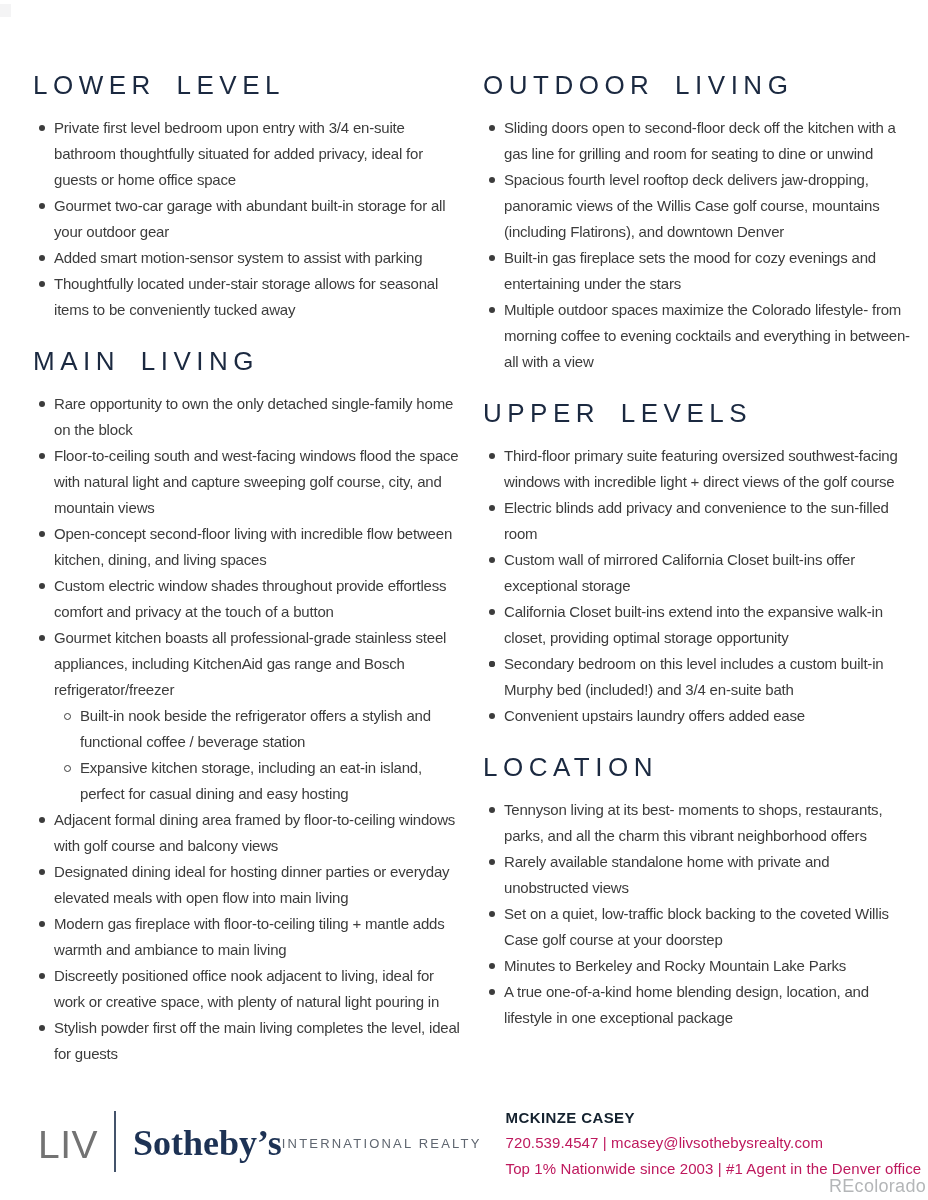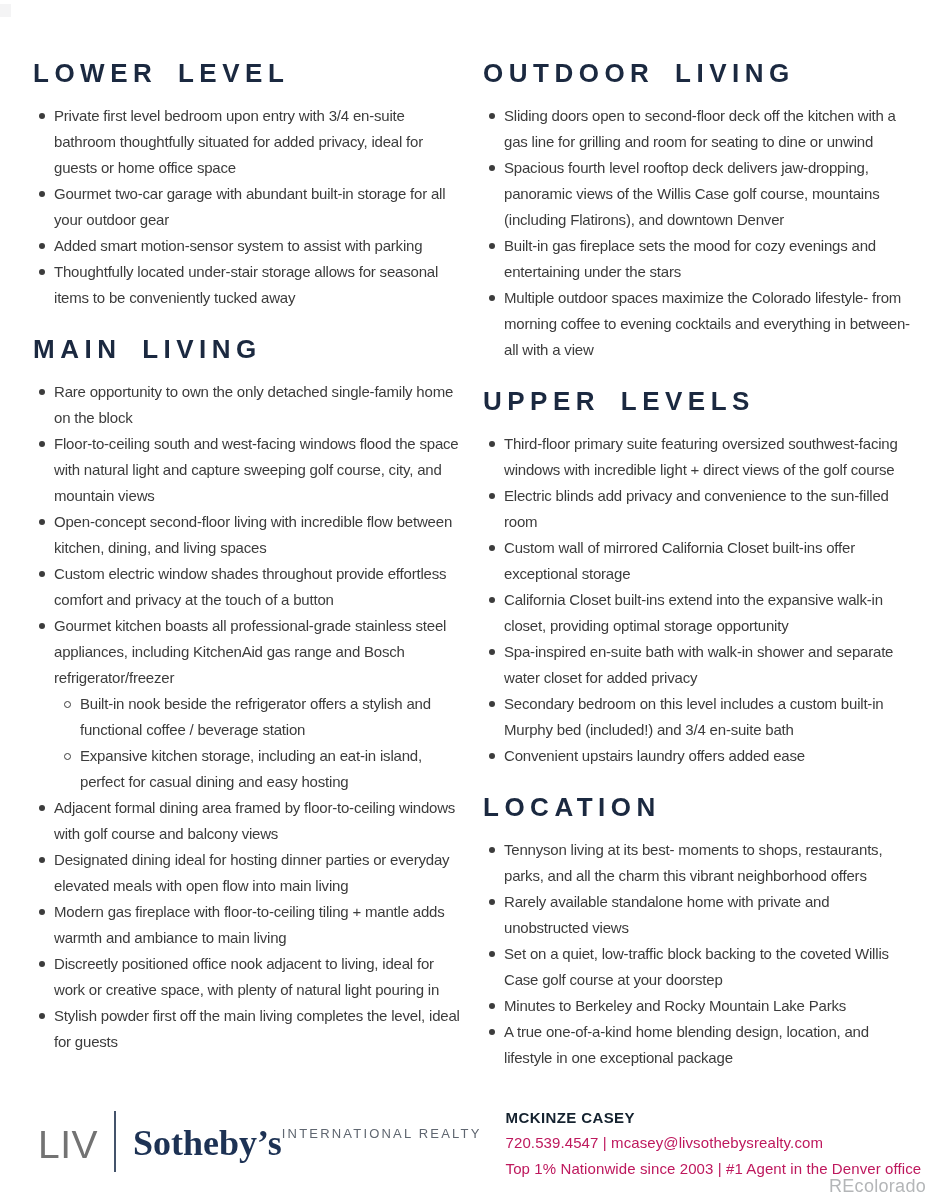--- a/index.html
+++ b/index.html
@@ -12,24 +12,24 @@
     margin:0 auto;
   }
   .content {
     position:absolute; left:33px; top:58px; width:877px;
     display:flex; gap:20px;
   }
   .column { width:430px; flex:0 0 430px; }
   .section { margin:0 0 0 0; }
   .section + .section { margin-top:23px; }
   .section-heading {
-    font-size:26px; line-height:30px; font-weight:700;
+    font-size:26px; line-height:30px; font-weight:400;
     letter-spacing:5.5px; word-spacing:8px;
     color:#1b2940;
-    margin:0 0 15px 0;
+    margin:12px 0 15px 0;
   }
   .bullet-list {
     list-style:none; margin:0; padding:0;
     font-size:15px; line-height:26px; letter-spacing:-0.2px;
     color:#3c3c3c;
   }
   .bullet-item { position:relative; padding-left:21px; }
   .bullet-item.level-2 { padding-left:47px; }
   .marker {
     position:absolute; top:10px;
@@ -55,21 +55,21 @@
     margin:0 17px 0 16px; margin-top:8px;
   }
   .logo-text { display:flex; flex-direction:row; padding-top:10px; }
   .logo-brand {
     font-family:"Liberation Serif", serif;
     font-size:36px; line-height:38px; font-weight:700;
     color:#1d3254; letter-spacing:0px;
   }
   .logo-subtitle {
     font-size:13px; line-height:15px; letter-spacing:2.2px;
-    color:#5f6670; margin-top:2px;
+    color:#5f6670; margin-top:12px;
   }
   .agent { margin-left:24px; padding-top:6px; }
   .agent-name {
     font-size:15px; font-weight:700; letter-spacing:0.4px;
     color:#14212e; line-height:18px;
   }
   .agent-contact, .agent-tagline {
     font-size:15px; color:#be185d; line-height:20px; margin-top:6px;
     letter-spacing:0.1px;
   }
@@ -127,21 +127,21 @@
             <li class="bullet-item level-1"><span class="marker"></span><span class="item-text">Multiple outdoor spaces maximize the Colorado lifestyle- from morning coffee to evening cocktails and everything in between- all with a view</span></li>
           </ul>
         </section>
         <section class="section">
           <h2 class="section-heading">UPPER LEVELS</h2>
           <ul class="bullet-list">
             <li class="bullet-item level-1"><span class="marker"></span><span class="item-text">Third-floor primary suite featuring oversized southwest-facing windows with incredible light + direct views of the golf course</span></li>
             <li class="bullet-item level-1"><span class="marker"></span><span class="item-text">Electric blinds add privacy and convenience to the sun-filled room</span></li>
             <li class="bullet-item level-1"><span class="marker"></span><span class="item-text">Custom wall of mirrored California Closet built-ins offer exceptional storage</span></li>
             <li class="bullet-item level-1"><span class="marker"></span><span class="item-text">California Closet built-ins extend into the expansive walk-in closet, providing optimal storage opportunity</span></li>
-            <li class="bullet-item level-1"><span class="marker"></span><span class="item-text">Spa-inspired en-suite bath with walk-in shower and separate water closet for added privacy</span></li>
+            <li class="bullet-item level-1"><span class="marker"></span></li>
             <li class="bullet-item level-1"><span class="marker"></span><span class="item-text">Secondary bedroom on this level includes a custom built-in Murphy bed (included!) and 3/4 en-suite bath</span></li>
             <li class="bullet-item level-1"><span class="marker"></span><span class="item-text">Convenient upstairs laundry offers added ease</span></li>
           </ul>
         </section>
         <section class="section">
           <h2 class="section-heading">LOCATION</h2>
           <ul class="bullet-list">
             <li class="bullet-item level-1"><span class="marker"></span><span class="item-text">Tennyson living at its best- moments to shops, restaurants, parks, and all the charm this vibrant neighborhood offers</span></li>
             <li class="bullet-item level-1"><span class="marker"></span><span class="item-text">Rarely available standalone home with private and unobstructed views</span></li>
             <li class="bullet-item level-1"><span class="marker"></span><span class="item-text">Set on a quiet, low-traffic block backing to the coveted Willis Case golf course at your doorstep</span></li>

